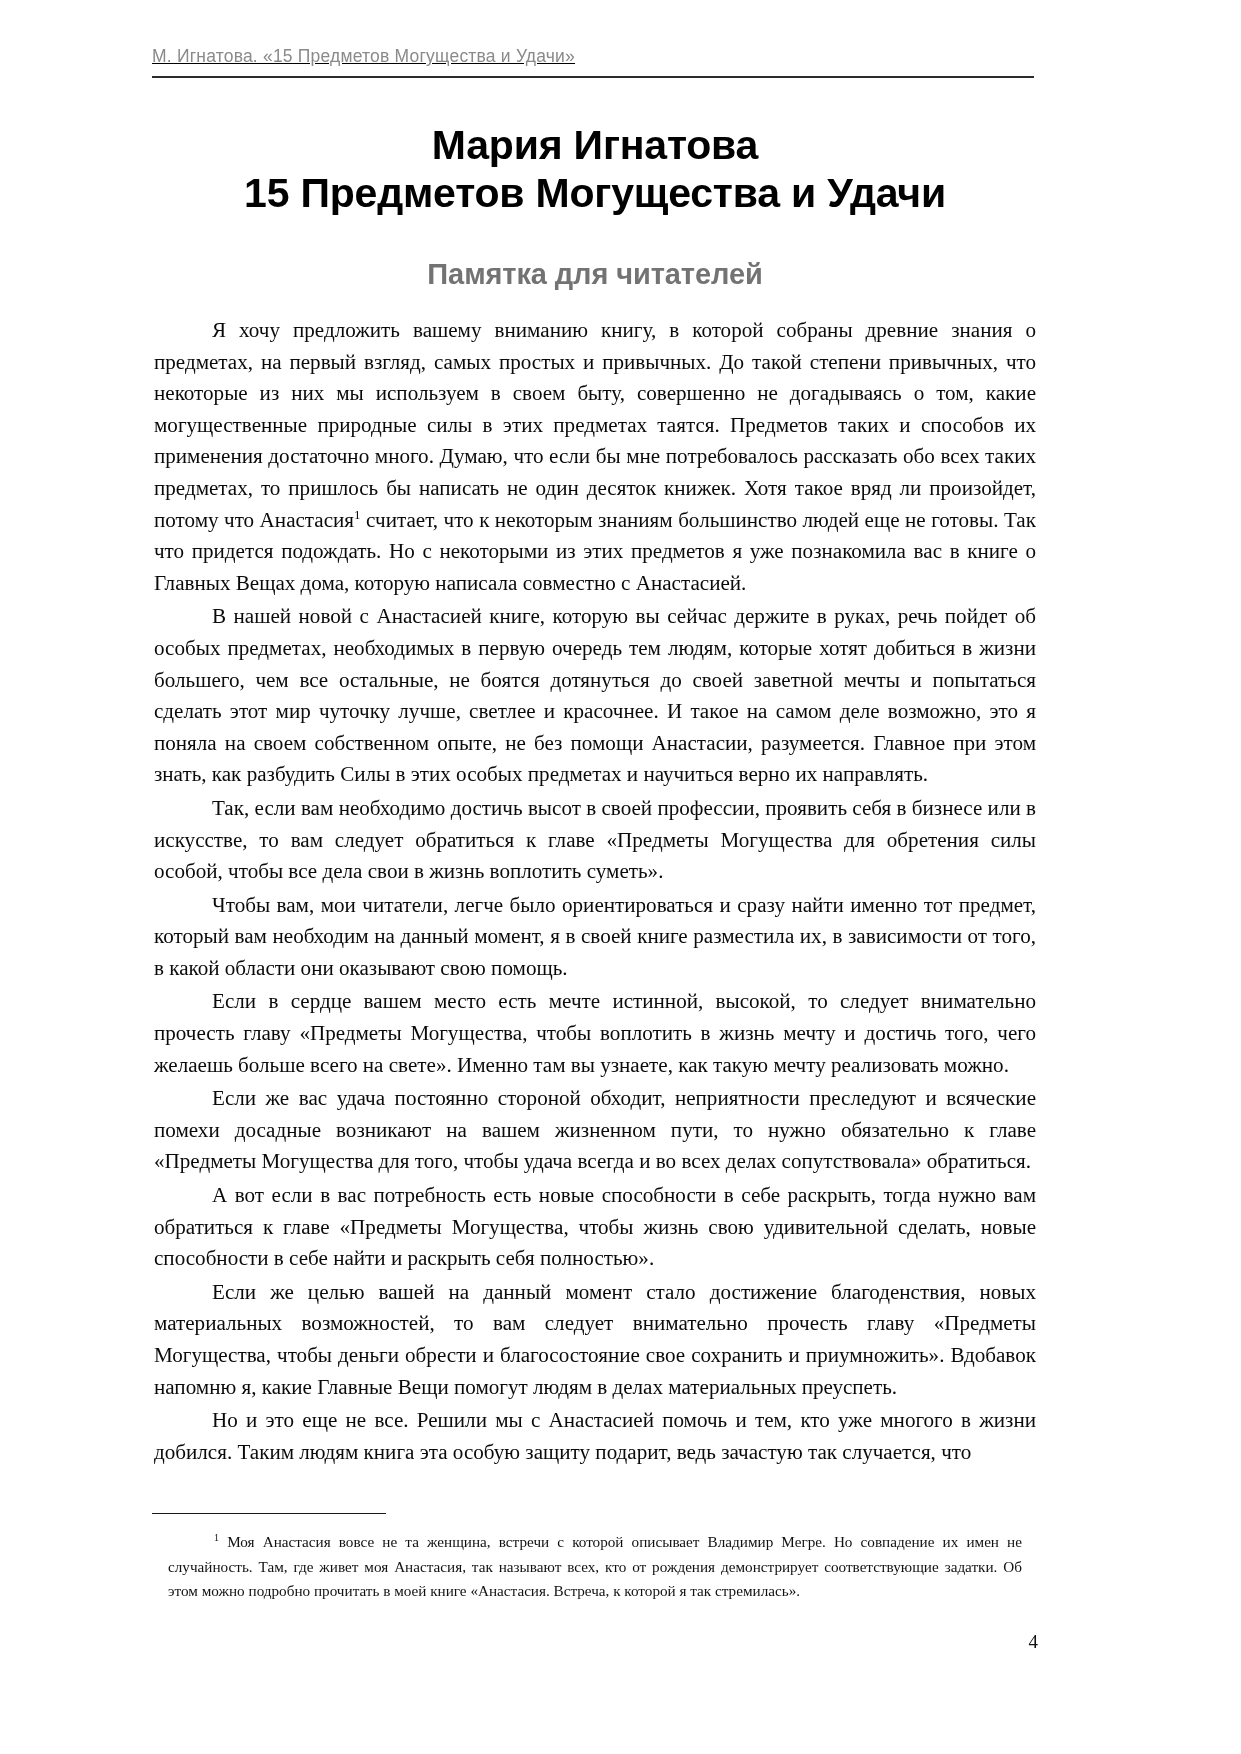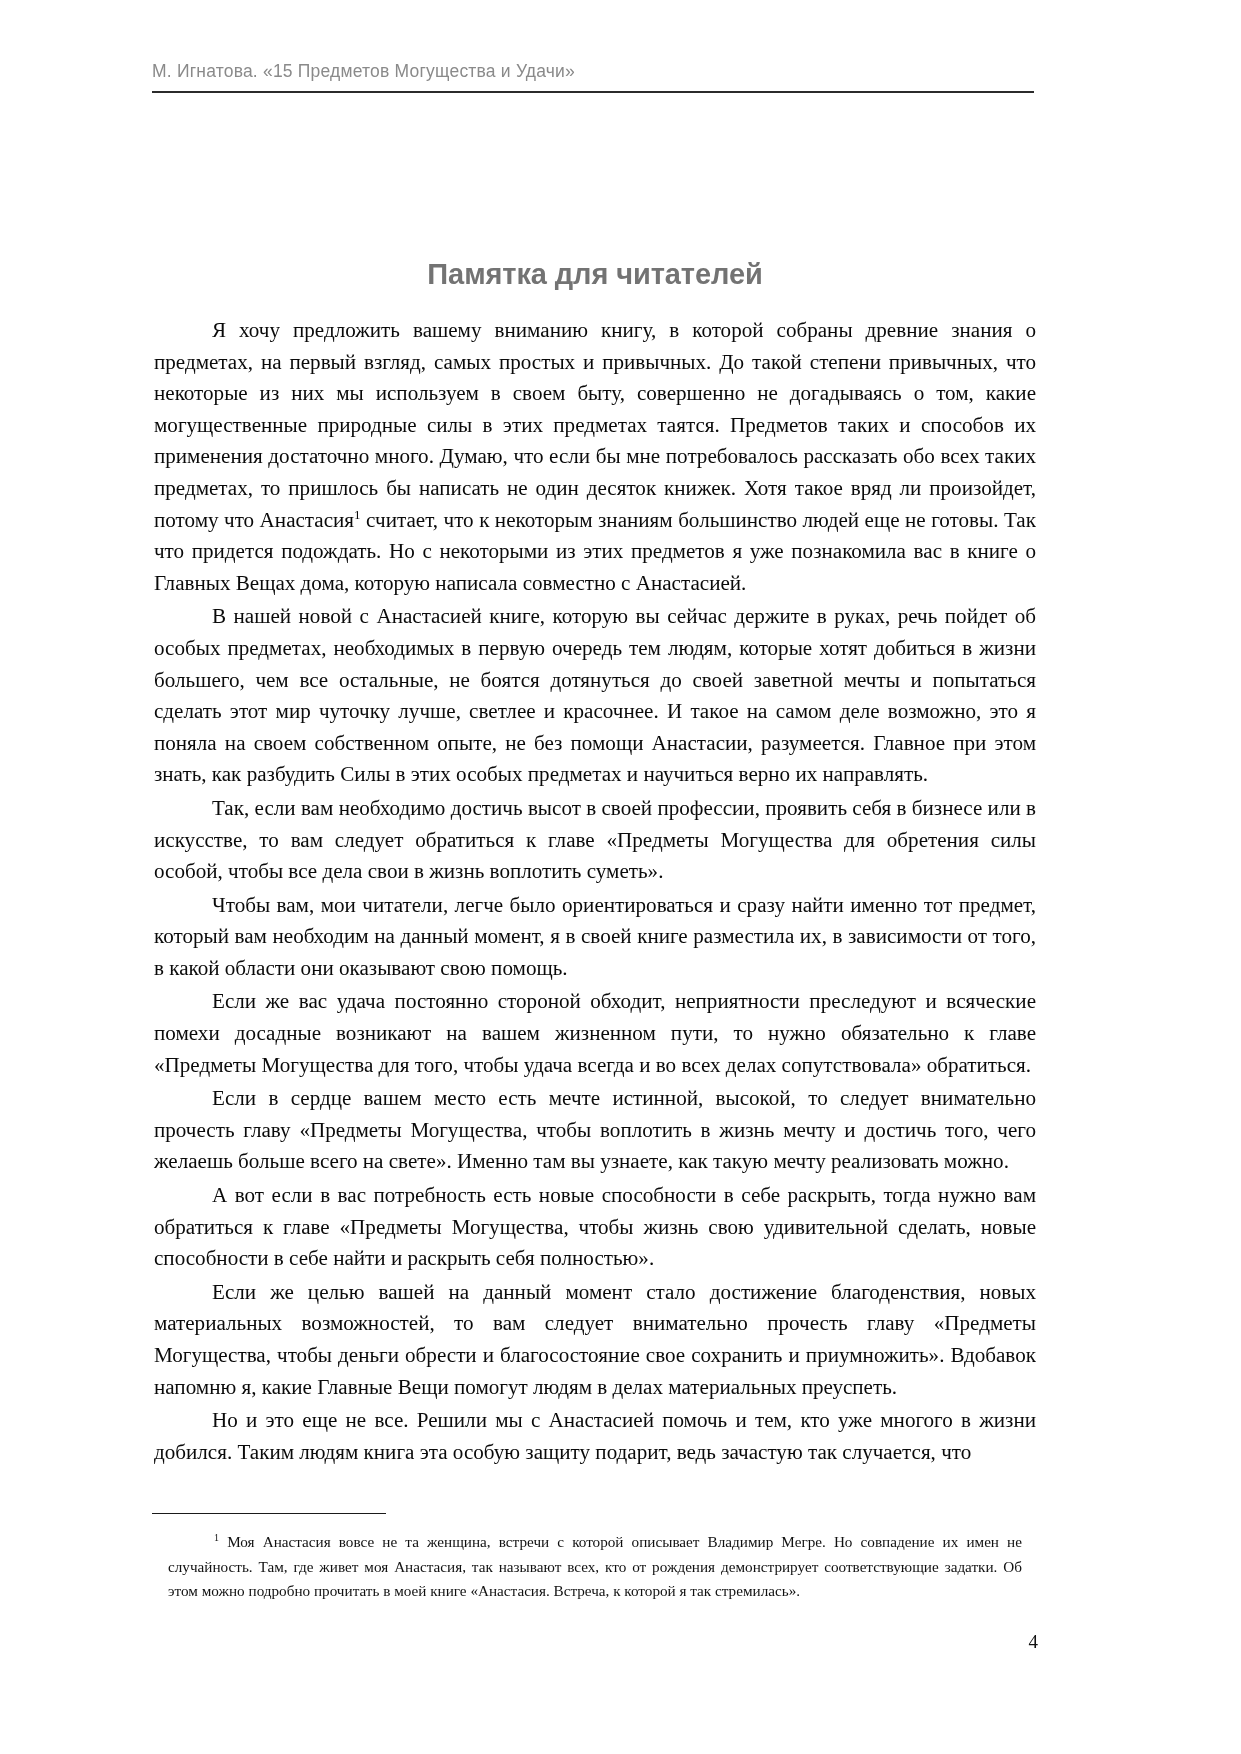--- a/index.html
+++ b/index.html
@@ -14,22 +14,23 @@
     background: #ffffff;
     margin: 0 auto;
     overflow: hidden;
     box-sizing: border-box;
   }
 
   
   .running-head {
     position: absolute;
     left: 152px;
-    top: 61px;
+    top: 46px;
     width: 882px;
+    text-decoration: underline;
   }
   .running-head-text {
     font-family: "Liberation Sans", sans-serif;
     font-size: 17.5px;
     color: #8a8a8a;
     letter-spacing: 0.2px;
     white-space: nowrap;
     display: block;
     padding-bottom: 9px;
   }
@@ -140,32 +141,36 @@
 </head>
 <body>
 
 <div class="page">
 
   <div class="running-head">
     <span class="running-head-text">М.  Игнатова.  «15 Предметов Могущества и Удачи»</span>
     <hr class="running-head-rule">
   </div>
 
+  <div class="title-block">
+    <span class="title-author">Мария Игнатова</span>
+    <span class="title-main">15 Предметов Могущества и Удачи</span>
+  </div>
 
   <div class="subtitle">Памятка для читателей</div>
 
   <div class="body-area">
 
     <p class="para"><span>Я хочу предложить вашему вниманию книгу, в которой собраны древние знания о предметах, на первый взгляд, самых простых и привычных. До такой степени привычных, что некоторые из них мы используем в своем быту, совершенно не догадываясь о том, какие могущественные природные силы в этих предметах таятся. Предметов таких и способов их применения достаточно много. Думаю, что если бы мне потребовалось рассказать обо всех таких предметах, то пришлось бы написать не один десяток книжек. Хотя такое вряд ли произойдет, потому что Анастасия</span><sup>1</sup><span> считает, что к некоторым знаниям большинство людей еще не готовы. Так что придется подождать. Но с некоторыми из этих предметов я уже познакомила вас в книге о Главных Вещах дома, которую написала совместно с Анастасией.</span></p>
 
     <p class="para">В нашей новой с Анастасией книге, которую вы сейчас держите в руках, речь пойдет об особых предметах, необходимых в первую очередь тем людям, которые хотят добиться в жизни большего, чем все остальные, не боятся дотянуться до своей заветной мечты и попытаться сделать этот мир чуточку лучше, светлее и красочнее. И такое на самом деле возможно, это я поняла на своем собственном опыте, не без помощи Анастасии, разумеется. Главное при этом знать, как разбудить Силы в этих особых предметах и научиться верно их направлять.</p>
     <p class="para">Так, если вам необходимо достичь высот в своей профессии, проявить себя в бизнесе или в искусстве, то вам следует обратиться к главе «Предметы Могущества для обретения силы особой, чтобы все дела свои в жизнь воплотить суметь».</p>
     <p class="para">Чтобы вам, мои читатели, легче было ориентироваться и сразу найти именно тот предмет, который вам необходим на данный момент, я в своей книге разместила их, в зависимости от того, в какой области они оказывают свою помощь.</p>
+    <p class="para">Если в сердце вашем место есть мечте истинной, высокой, то следует внимательно прочесть главу «Предметы Могущества, чтобы воплотить в жизнь мечту и достичь того, чего желаешь больше всего на свете». Именно там вы узнаете, как такую мечту реализовать можно.</p>
     <p class="para">Если же вас удача постоянно стороной обходит, неприятности преследуют и всяческие помехи досадные возникают на вашем жизненном пути, то нужно обязательно к главе «Предметы Могущества для того, чтобы удача всегда и во всех делах сопутствовала» обратиться.</p>
-    <p class="para">Если в сердце вашем место есть мечте истинной, высокой, то следует внимательно прочесть главу «Предметы Могущества, чтобы воплотить в жизнь мечту и достичь того, чего желаешь больше всего на свете». Именно там вы узнаете, как такую мечту реализовать можно.</p>
     <p class="para">А вот если в вас потребность есть новые способности в себе раскрыть, тогда нужно вам обратиться к главе «Предметы Могущества, чтобы жизнь свою удивительной сделать, новые способности в себе найти и раскрыть себя полностью».</p>
     <p class="para">Если же целью вашей на данный момент стало достижение благоденствия, новых материальных возможностей, то вам следует внимательно прочесть главу «Предметы Могущества, чтобы деньги обрести и благосостояние свое сохранить и приумножить». Вдобавок напомню я, какие Главные Вещи помогут людям в делах материальных преуспеть.</p>
     <p class="para">Но и это еще не все. Решили мы с Анастасией помочь и тем, кто уже многого в жизни добился. Таким людям книга эта особую защиту подарит, ведь зачастую так случается, что</p>
   </div>
 
   <div class="footnote-area">
     <hr class="footnote-rule">
     <p class="footnote-text"><sup>1</sup><span> Моя Анастасия вовсе не та женщина, встречи с которой описывает Владимир Мегре. Но совпадение их имен не случайность. Там, где живет моя Анастасия, так называют всех, кто от рождения демонстрирует соответствующие задатки. Об этом можно подробно прочитать в моей книге «Анастасия. Встреча, к которой я так стремилась».</span></p>
   </div>
 

